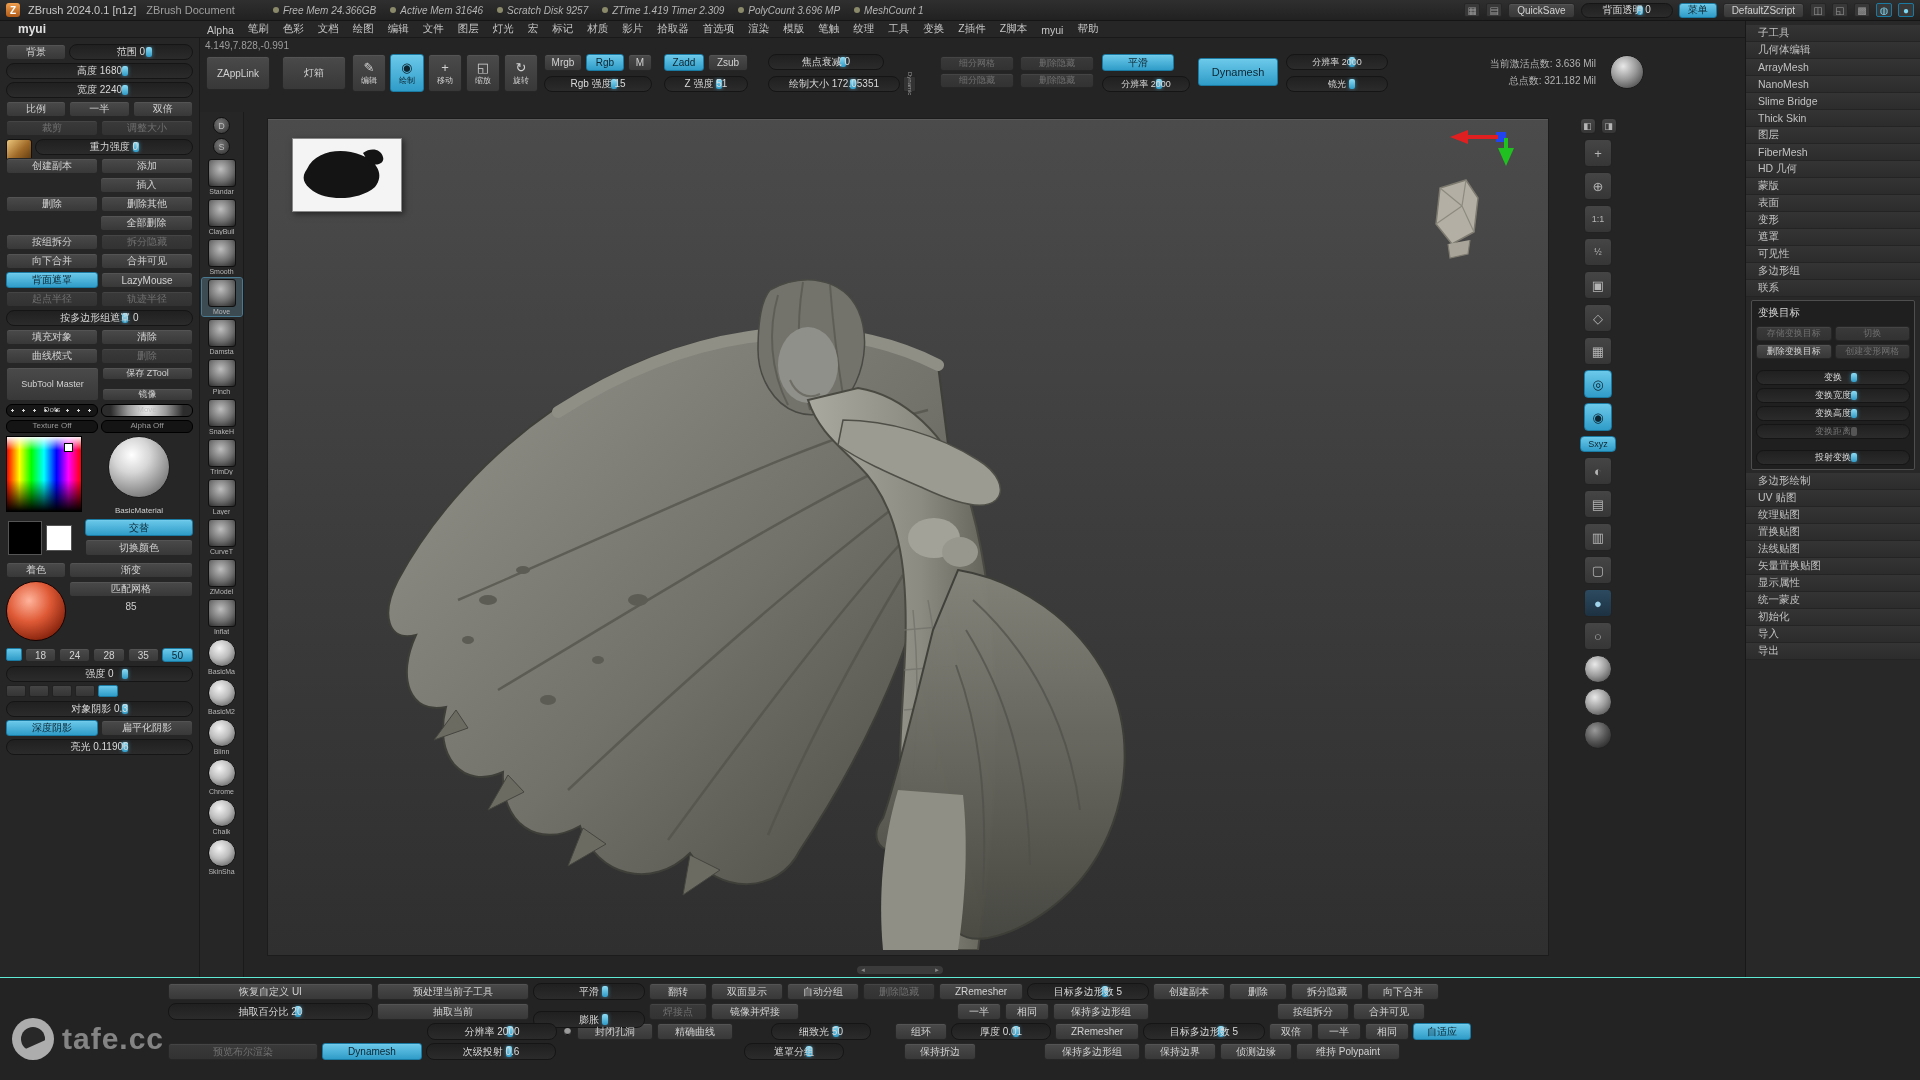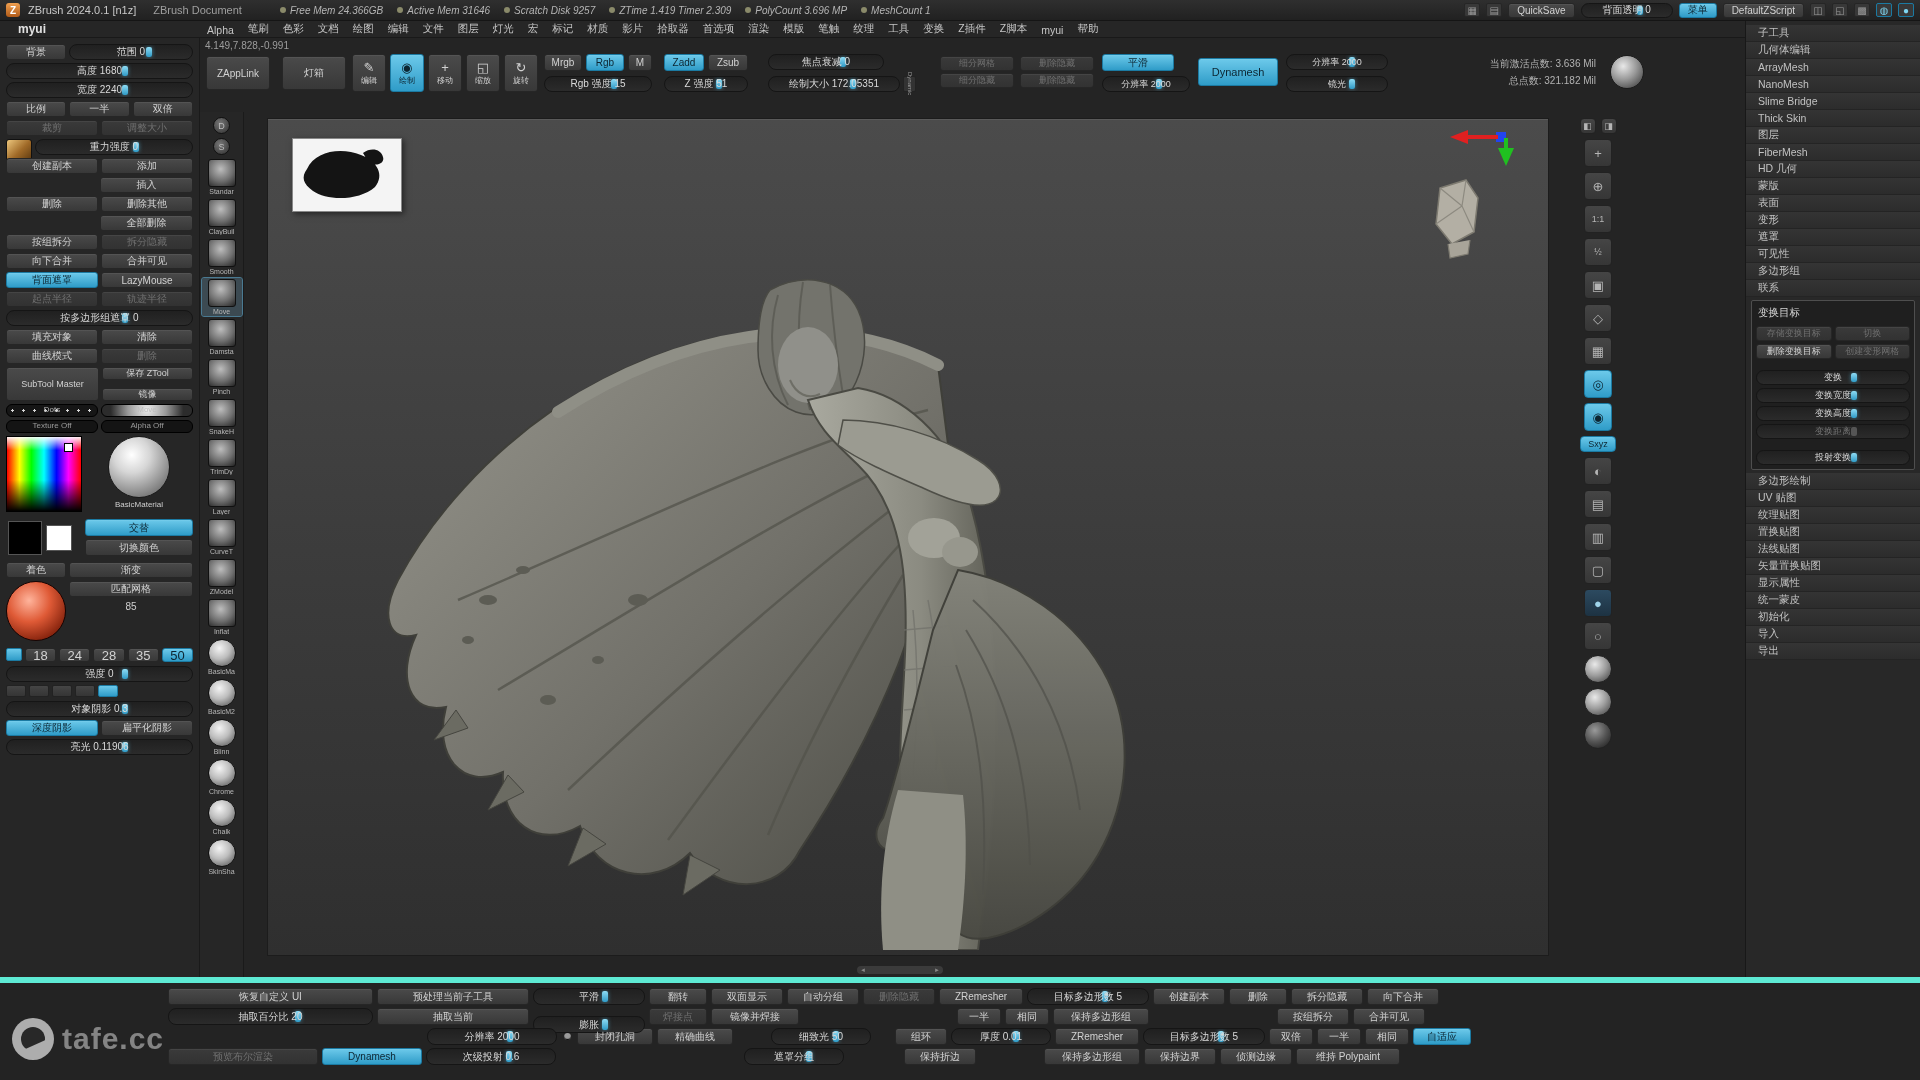--- a/index.html
+++ b/index.html
@@ -23,21 +23,21 @@
 .sl-t{position:relative;z-index:2;white-space:nowrap}
 .gap{visibility:hidden}
 .dotc{background:none;border:none;display:flex;align-items:center;justify-content:center}
 .dotc::before{content:"";width:7px;height:7px;border-radius:50%;background:#9c9c9c;box-shadow:inset 0 -1px 1px #000}
 
 
 #titlebar{position:absolute;left:0;top:0;right:0;height:21px;display:flex;align-items:center;
   background:linear-gradient(#2f2f2f,#212121);border-bottom:1px solid #151515;font-size:11px;padding:0 6px;gap:8px}
 .zb-logo{width:14px;height:14px;border-radius:3px;background:linear-gradient(#f0a050,#b05a18);
   color:#fff;font-size:10px;font-weight:bold;display:flex;align-items:center;justify-content:center}
-.doc-title{color:#9f9f9f;margin-left:9px}
+.doc-title{color:#9f9f9f;margin-left:2px}
 #tb-stats{display:flex;gap:14px;margin-left:30px;flex:1}
 .stat{display:flex;align-items:center;gap:4px;color:#b5b5b5;font-size:10px;white-space:nowrap}
 .stat .dot{width:6px;height:6px;border-radius:50%;background:#8a8a6a;display:inline-block}
 #tb-right{display:flex;align-items:center;gap:6px}
 .ticon{width:16px;height:14px;display:flex;align-items:center;justify-content:center;
   font-size:10px;color:#9a9a9a;background:#383838;border:1px solid #262626;border-radius:2px}
 .ticon.cyan{color:#7fd6f2;border-color:#1b7aa2}
 .tb-btn{height:15px;padding:0 8px;font-size:10px}
 .tb-sld{width:92px;height:15px;font-size:10px}
 
@@ -112,39 +112,39 @@
   display:flex;align-items:flex-end;justify-content:center;font-size:8px;color:#bdbdbd;padding-bottom:2px}
 .bthumb.dots{background-image:radial-gradient(#d8d8d8 16%,transparent 18%);background-size:11px 11px;background-color:#161616}
 .bthumb.movep{background:radial-gradient(circle at 50% 42%,#ececec,#9a9a9a 42%,#2c2c2c 80%)}
 .bthumb.off{background:#141414;color:#9a9a9a}
 .texalpha-row{height:48px}
 #picker-row{height:80px}
 .color-picker{flex:0 0 76px;height:76px;border:1px solid #000;position:relative;
   background:linear-gradient(to bottom,rgba(255,255,255,.95),rgba(255,255,255,0) 18%,rgba(0,0,0,0) 58%,#000 100%),
   linear-gradient(to right,#f00,#ff0 17%,#0f0 33%,#0ff 50%,#00f 67%,#f0f 83%,#f00)}
 .color-picker::after{content:"";position:absolute;right:8px;top:6px;width:7px;height:7px;background:#fff;border:1px solid #000}
-.mat-wrap{flex:1;display:flex;flex-direction:column;align-items:center;justify-content:flex-start;gap:2px}
+.mat-wrap{flex:1;display:flex;flex-direction:column;align-items:center;justify-content:flex-start;gap:8px}
 .mat-sphere{width:62px;height:62px;border-radius:50%;
   background:radial-gradient(circle at 38% 30%,#ffffff,#d6d6d6 32%,#9a9a9a 62%,#585858 95%);border:1px solid #1a1a1a}
 .mat-label{font-size:8px;color:#cfcfcf}
 #swatch-row{height:40px}
 .swatch-wrap{flex:0 0 76px;position:relative}
 .swatch-black{position:absolute;left:2px;top:2px;width:34px;height:34px;background:#000;border:1px solid #555}
 .swatch-white{position:absolute;left:40px;top:6px;width:26px;height:26px;background:#fff;border:1px solid #555}
 #swatch-row .col2{flex:1;display:flex;flex-direction:column;gap:3px}
 #swatch-row .col2>*{height:17px}
 #sphere-row{height:64px}
 .red-sphere{flex:0 0 60px;height:60px;border-radius:50%;
   background:radial-gradient(circle at 38% 32%,#ffb49c,#df5a36 40%,#8c2710 75%,#3a0c02);border:1px solid #180402}
 #sphere-row .col2{flex:1;display:flex;flex-direction:column;gap:4px;align-items:stretch}
 #sphere-row .col2 .btn{height:16px}
 .val85{font-size:10px;color:#cfcfcf;text-align:center}
 #size-row{height:15px}
 .size-ico{flex:0 0 16px;height:13px;border-radius:2px;background:linear-gradient(#6cc9ea,#2f9cc8);border:1px solid #1b7aa2}
-.size-btn{font-size:13px;height:14px}
+.size-btn{font-size:10px;height:14px}
 #mini-row{height:13px;justify-content:flex-start}
 .mini{flex:0 0 20px;height:12px;background:linear-gradient(#454545,#353535);border:1px solid #222;border-radius:2px}
 .mini.act{background:linear-gradient(#6cc9ea,#2f9cc8);border-color:#1b7aa2}
 
 
 #brush-strip{position:absolute;left:200px;top:112px;width:44px;bottom:103px;background:#262626;
   border-right:1px solid #1a1a1a;display:flex;flex-direction:column;align-items:center;padding-top:4px;gap:2px;overflow:hidden}
 .q-icon{width:17px;height:17px;border-radius:50%;background:radial-gradient(circle at 40% 35%,#777,#2e2e2e);
   border:1px solid #111;color:#bbb;font-size:9px;display:flex;align-items:center;justify-content:center;margin:1px 0}
 #bs-list{display:flex;flex-direction:column;gap:2px;align-items:center}
@@ -187,21 +187,21 @@
   background:linear-gradient(#343434,#2c2c2c);border-bottom:1px solid #242424}
 #morph-panel{margin:3px 5px;border:1px solid #4e4e4e;background:#1f1f1f;padding:4px;border-radius:2px;
   display:flex;flex-direction:column;gap:3px}
 .mp-title{font-size:10.5px;color:#d5d5d5;padding:1px 2px 3px 2px}
 .mp-row{display:flex;gap:3px}
 .mp-row>*{flex:1;height:15px;font-size:9px}
 .mp-sld{height:15px;font-size:9px}
 .mp-space{height:5px}
 
 
-#bottom-panel{position:absolute;left:0;top:977px;right:0;height:103px;background:#232323;border-top:6px solid #5eead4}
+#bottom-panel{position:absolute;left:0;top:977px;right:0;height:103px;background:#232323;border-top:1px solid #5eead4}
 #bottom-rows{position:absolute;left:168px;top:5px;width:1320px;display:flex;flex-direction:column;gap:3px}
 .b-row{display:flex;gap:4px;height:17px}
 .cell{height:17px;display:flex;align-items:center;justify-content:center;font-size:10px}
 .cell.btn{background:linear-gradient(#4a4a4a,#383838);border:1px solid #262626;border-radius:3px;color:#d2d2d2}
 .cell.btn.act{background:linear-gradient(#6cc9ea,#2f9cc8);color:#0c2531;border-color:#1b7aa2}
 .cell.btn.dim{color:#707070;background:linear-gradient(#3a3a3a,#323232)}
 .cell.sld{position:relative;background:linear-gradient(#202020,#2b2b2b);border:1px solid #151515;border-radius:8px;overflow:hidden}
 .cell.sld::after{content:"";position:absolute;left:62%;top:2px;bottom:2px;width:6px;
   background:linear-gradient(#8edcf5,#2f9ac6);border-radius:2px;box-shadow:0 0 4px rgba(90,195,235,.55)}
 

